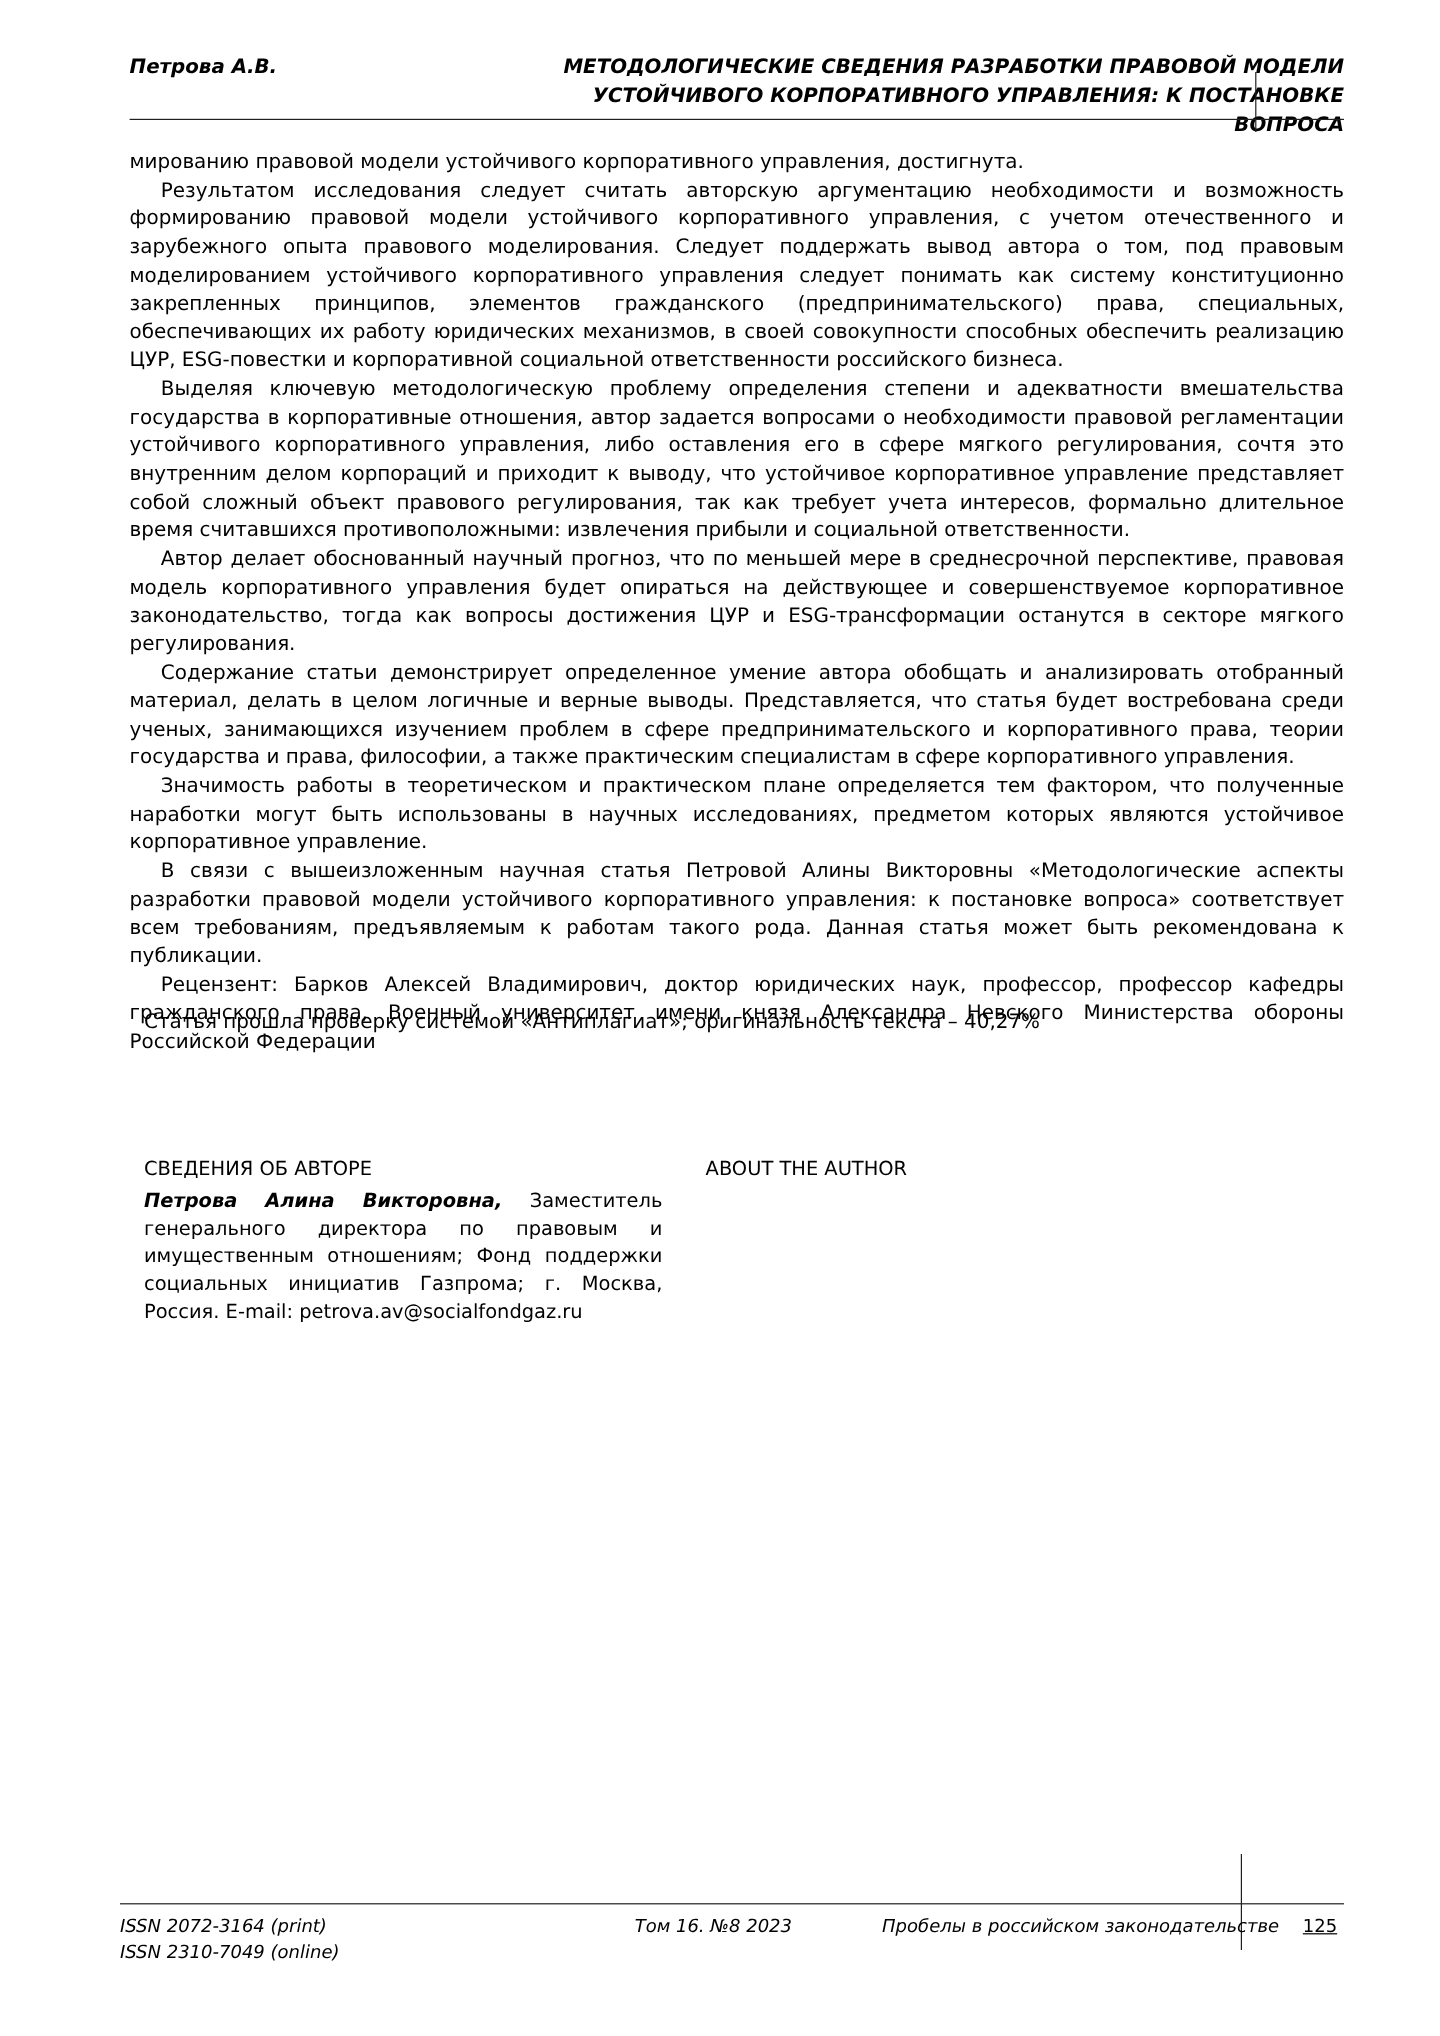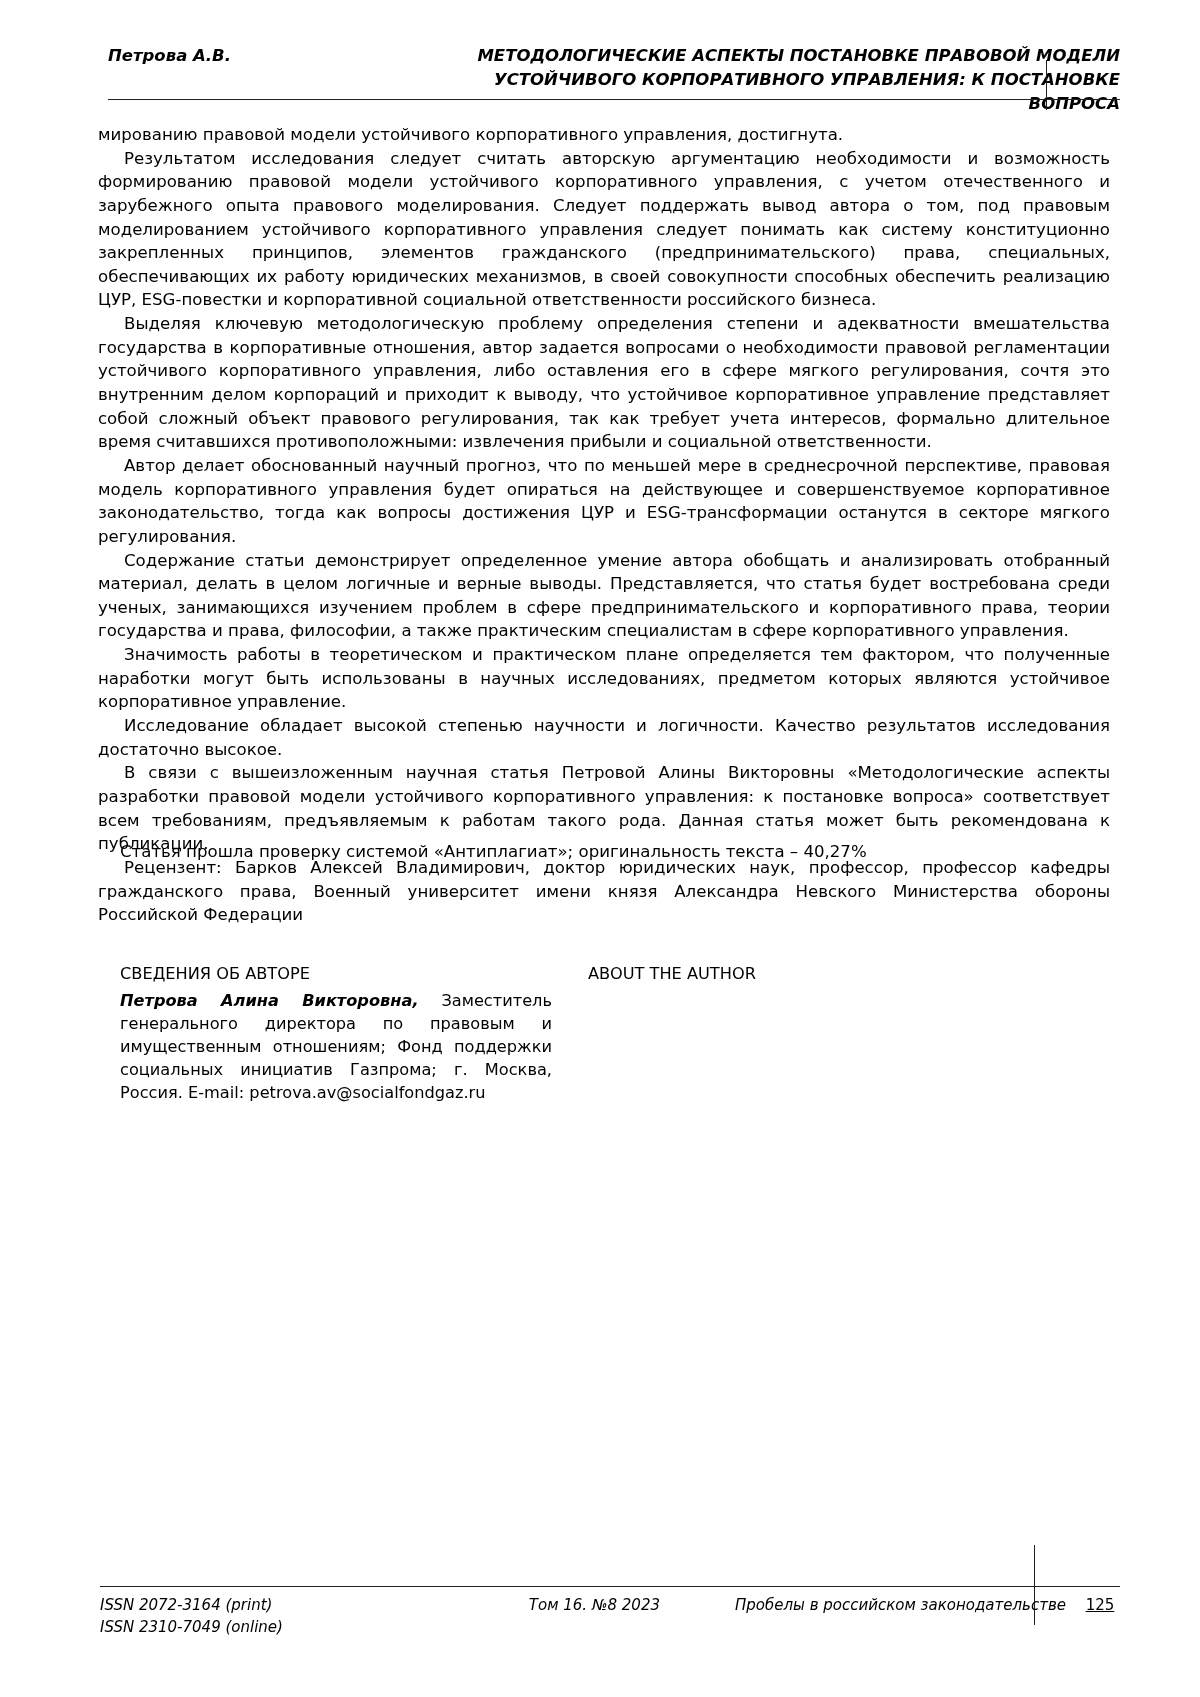--- a/index.html
+++ b/index.html
@@ -59,21 +59,21 @@
     left: 1046px;
     top: 60px;
     width: 1px;
     height: 50px;
     background: #231f20;
   }
 
   
   .body-col {
     position: absolute;
-    left: 98px;
+    left: 108px;
     top: 123px;
     width: 1012px;
   }
   .body-col p {
     margin: 0;
     font-size: 16.6px;
     line-height: 1.425;
     text-align: justify;
     text-justify: inter-word;
     hyphens: manual;
@@ -172,35 +172,34 @@
   }
 </style>
 </head>
 <body>
 
 <div class="page">
 
   <div class="header">
     <div class="header-author">Петрова А.В.</div>
     <div class="header-title">
-      <div>МЕТОДОЛОГИЧЕСКИЕ АСПЕКТЫ ПОСТАНОВКЕ ПРАВОВОЙ МОДЕЛИ</div>
+      <div>МЕТОДОЛОГИЧЕСКИЕ СВЕДЕНИЯ РАЗРАБОТКИ ПРАВОВОЙ МОДЕЛИ</div>
       <div>УСТОЙЧИВОГО КОРПОРАТИВНОГО УПРАВЛЕНИЯ: К ПОСТАНОВКЕ ВОПРОСА</div>
     </div>
   </div>
   <div class="header-rule"></div>
   <div class="header-tick"></div>
 
   <div class="body-col">
     <p>мированию правовой модели устойчивого корпоративного управления, достигнута.</p>
     <p class="indent">Результатом исследования следует считать авторскую аргументацию необходимости и возможность формированию правовой модели устойчивого корпоративного управления, с учетом отечественного и зарубежного опыта правового моделирования. Следует поддержать вывод автора о том, под правовым моделированием устойчивого корпоративного управления следует понимать как систему конституционно закрепленных принципов, элементов гражданского (предпринимательского) права, специальных, обеспечивающих их работу юридических механизмов, в своей совокупности способных обеспечить реализацию ЦУР, ESG-повестки и корпоративной социальной ответственности российского бизнеса.</p>
     <p class="indent">Выделяя ключевую методологическую проблему определения степени и адекватности вмешательства государства в корпоративные отношения, автор задается вопросами о необходимости правовой регламентации устойчивого корпоративного управления, либо оставления его в сфере мягкого регулирования, сочтя это внутренним делом корпораций и приходит к выводу, что устойчивое корпоративное управление представляет собой сложный объект правового регулирования, так как требует учета интересов, формально длительное время считавшихся противоположными: извлечения прибыли и социальной ответственности.</p>
     <p class="indent">Автор делает обоснованный научный прогноз, что по меньшей мере в среднесрочной перспективе, правовая модель корпоративного управления будет опираться на действующее и совершенствуемое корпоративное законодательство, тогда как вопросы достижения ЦУР и ESG-трансформации останутся в секторе мягкого регулирования.</p>
     <p class="indent">Содержание статьи демонстрирует определенное умение автора обобщать и анализировать отобранный материал, делать в целом логичные и верные выводы. Представляется, что статья будет востребована среди ученых, занимающихся изучением проблем в сфере предпринимательского и корпоративного права, теории государства и права, философии, а также практическим специалистам в сфере корпоративного управления.</p>
     <p class="indent">Значимость работы в теоретическом и практическом плане определяется тем фактором, что полученные наработки могут быть использованы в научных исследованиях, предметом которых являются устойчивое корпоративное управление.</p>
-    <p class="indent">Исследование обладает высокой степенью научности и логичности. Качество результатов исследования достаточно высокое.</p>
     <p class="indent">В связи с вышеизложенным научная статья Петровой Алины Викторовны «Методологические аспекты разработки правовой модели устойчивого корпоративного управления: к постановке вопроса» соответствует всем требованиям, предъявляемым к работам такого рода. Данная статья может быть рекомендована к публикации.</p>
     <p class="indent">Рецензент: Барков Алексей Владимирович, доктор юридических наук, профессор, профессор кафедры гражданского права, Военный университет имени князя Александра Невского Министерства обороны Российской Федерации</p>
   </div>
 
   <div class="note-block note-antiplag">
     <div>Статья прошла проверку системой «Антиплагиат»; оригинальность текста – 40,27%</div>
   </div>
 
 
   <div class="author-info">

